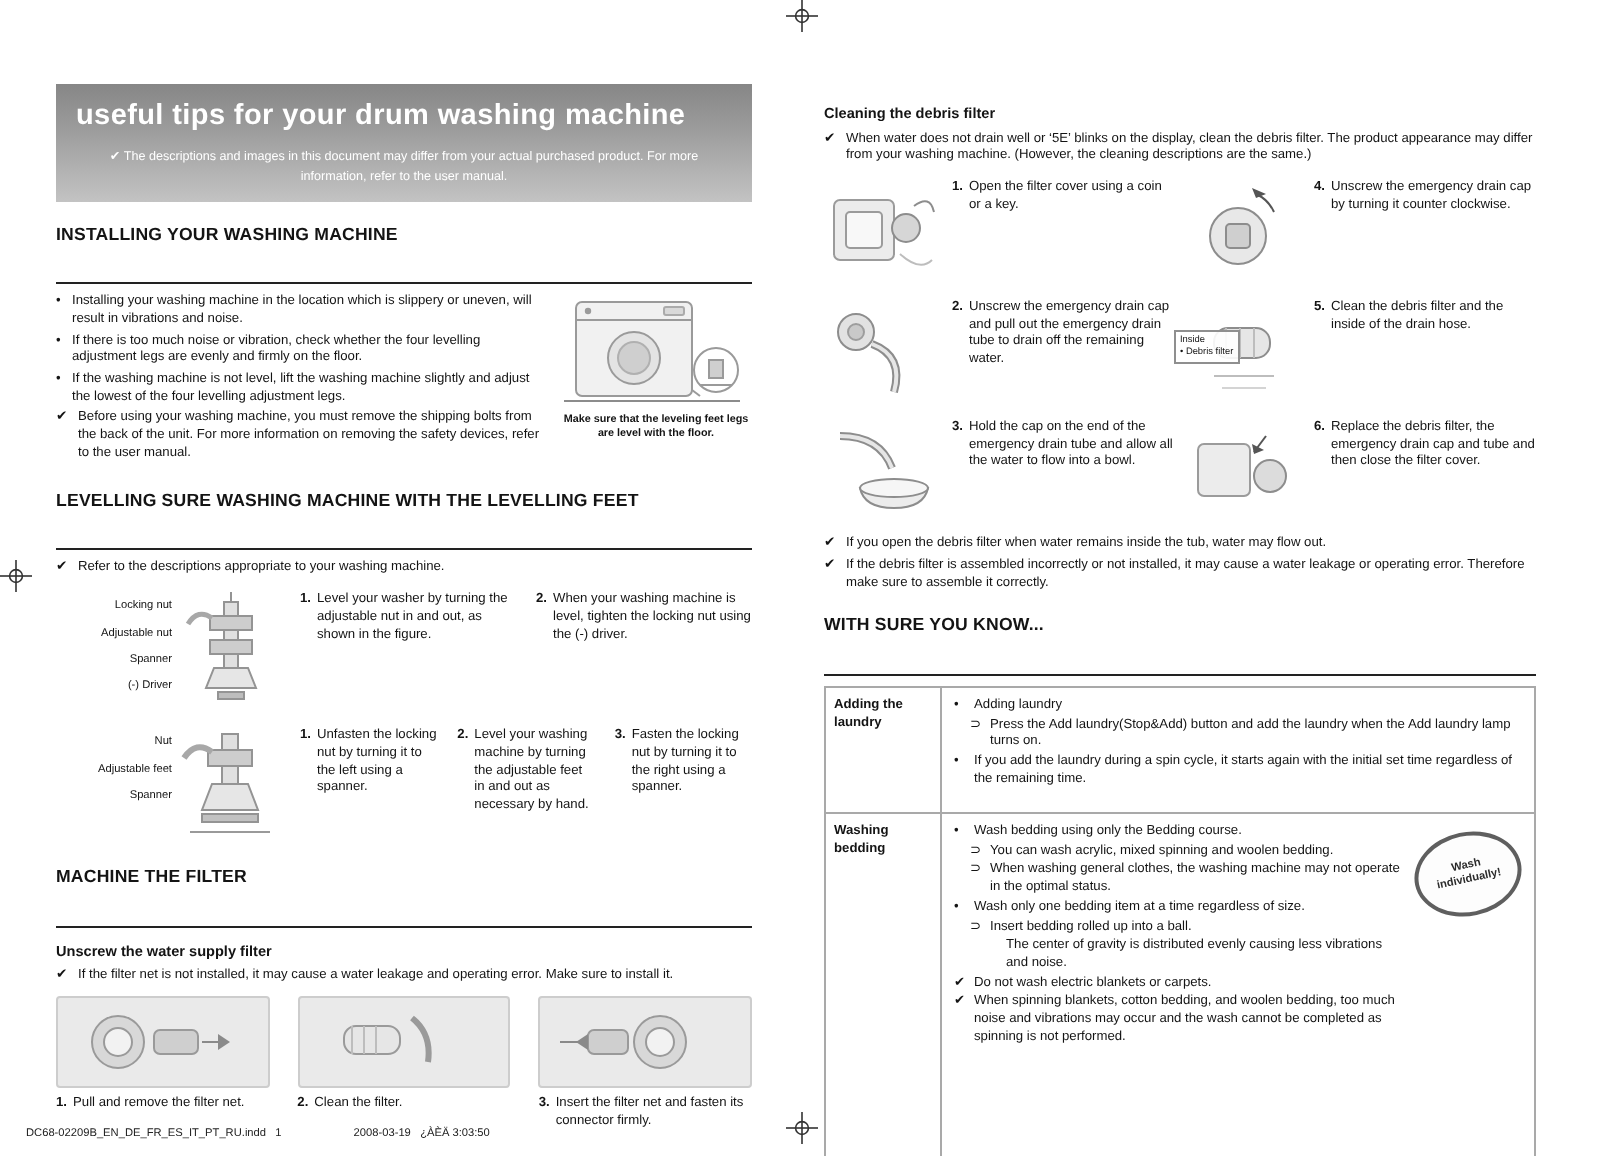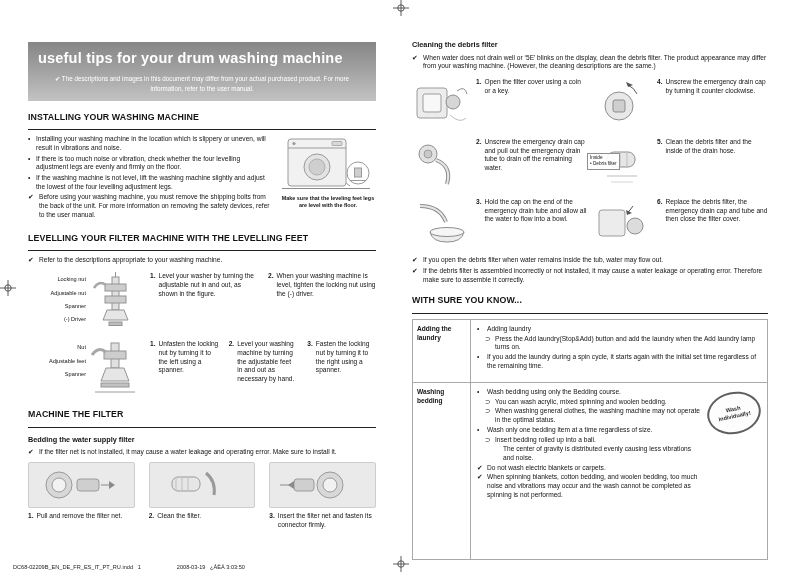--- a/index.html
+++ b/index.html
@@ -17,21 +17,21 @@
   
   .col-left { position:absolute; left:28px; top:42px; width:348px; }
   .col-right { position:absolute; left:412px; top:40px; width:356px; }
   
   .banner { background:linear-gradient(180deg,#868686 0%,#9d9d9d 40%,#c3c3c3 100%);
     padding:7px 10px 7px; color:#fff; }
   .banner-title { font-size:14.5px; font-weight:bold; letter-spacing:.2px; margin-bottom:6px; }
   .banner-note { font-size:6.3px; line-height:1.55; text-align:center; padding:0 16px; }
   
   .sec-h { font-size:8.8px; font-weight:bold; letter-spacing:.1px;
-    border-bottom:1.2px solid #222; padding-bottom:6px; margin:11px 0 5px; }
+    border-bottom:1.2px solid #222; padding-bottom:18px; margin:11px 0 5px; }
   .sub-h { font-size:7.3px; font-weight:bold; margin:7px 0 4px; }
   
   .brow,.crow { display:flex; gap:3px; margin-bottom:2px; }
   .bm { flex:none; width:5px; }
   .cm { flex:none; width:8px; font-size:6.8px; }
   .nstep { flex:1; display:flex; gap:3px; }
   .nn { flex:none; }
   
   .install-wrap { display:flex; gap:8px; }
   .install-text { flex:1; }
@@ -144,21 +144,21 @@
           <line x1="2" y1="53.5" x2="90" y2="53.5" stroke="#8c8c8c"></line>
           <circle cx="78" cy="38" r="11" fill="#ffffff" stroke="#9a9a9a"></circle>
           <rect x="74.5" y="33" width="7" height="9" fill="#cfcfcf" stroke="#9a9a9a"></rect>
           <line x1="70" y1="45.5" x2="86" y2="45.5" stroke="#9a9a9a"></line>
           <line x1="66" y1="48" x2="70" y2="51" stroke="#9a9a9a"></line>
         </svg>
         <div class="fig-caption">Make sure that the leveling feet legs are level with the floor.</div>
       </div>
     </div>
 
-    <div class="sec-h">LEVELLING YOUR FILTER MACHINE WITH THE LEVELLING FEET</div>
+    <div class="sec-h">LEVELLING SURE WASHING MACHINE WITH THE LEVELLING FEET</div>
     <div class="crow">
       <span class="cm">✔</span>
       <span>Refer to the descriptions appropriate to your washing machine.</span>
     </div>
 
     <div class="figrow">
       <div class="figart">
         <div class="figlabels">
           <div class="flabel">Locking nut</div>
           <div class="flabel">Adjustable nut</div>
@@ -209,21 +209,21 @@
         <b class="nn">2.</b>
         <span>Level your washing machine by turning the adjustable feet in and out as necessary by hand.</span>
       </div>
       <div class="nstep">
         <b class="nn">3.</b>
         <span>Fasten the locking nut by turning it to the right using a spanner.</span>
       </div>
     </div>
 
     <div class="sec-h">MACHINE THE FILTER</div>
-    <div class="sub-h">Bedding the water supply filter</div>
+    <div class="sub-h">Unscrew the water supply filter</div>
     <div class="crow">
       <span class="cm">✔</span>
       <span>If the filter net is not installed, it may cause a water leakage and operating error. Make sure to install it.</span>
     </div>
     <div class="fsteps">
       <div class="fstep">
         <div class="fimg">
           <svg width="94" height="44" viewBox="0 0 94 44">
             <circle cx="30" cy="22" r="13" fill="#d8d8d8" stroke="#9a9a9a"></circle>
             <circle cx="30" cy="22" r="7" fill="#f2f2f2" stroke="#9a9a9a"></circle>
@@ -265,21 +265,21 @@
         <div class="fcap">
           <b class="nn">3.</b>
           <span>Insert the filter net and fasten its connector firmly.</span>
         </div>
       </div>
     </div>
   </div>
 
   <div class="col-right">
 
-    <div class="sub-h" style="margin-top:0">Cleaning the debris filter</div>
+    <div class="sub-h" style="margin-top:12px">Cleaning the debris filter</div>
     <div class="crow debris-note">
       <span class="cm">✔</span>
       <span>When water does not drain well or ‘5E’ blinks on the display, clean the debris filter. The product appearance may differ from your washing machine. (However, the cleaning descriptions are the same.)</span>
     </div>
 
     <div class="dgrid">
 
       <div class="dimg">
         <svg width="58" height="52" viewBox="0 0 58 52">
           <rect x="5" y="10" width="30" height="30" rx="3" fill="#ececec" stroke="#9b9b9b"></rect>

